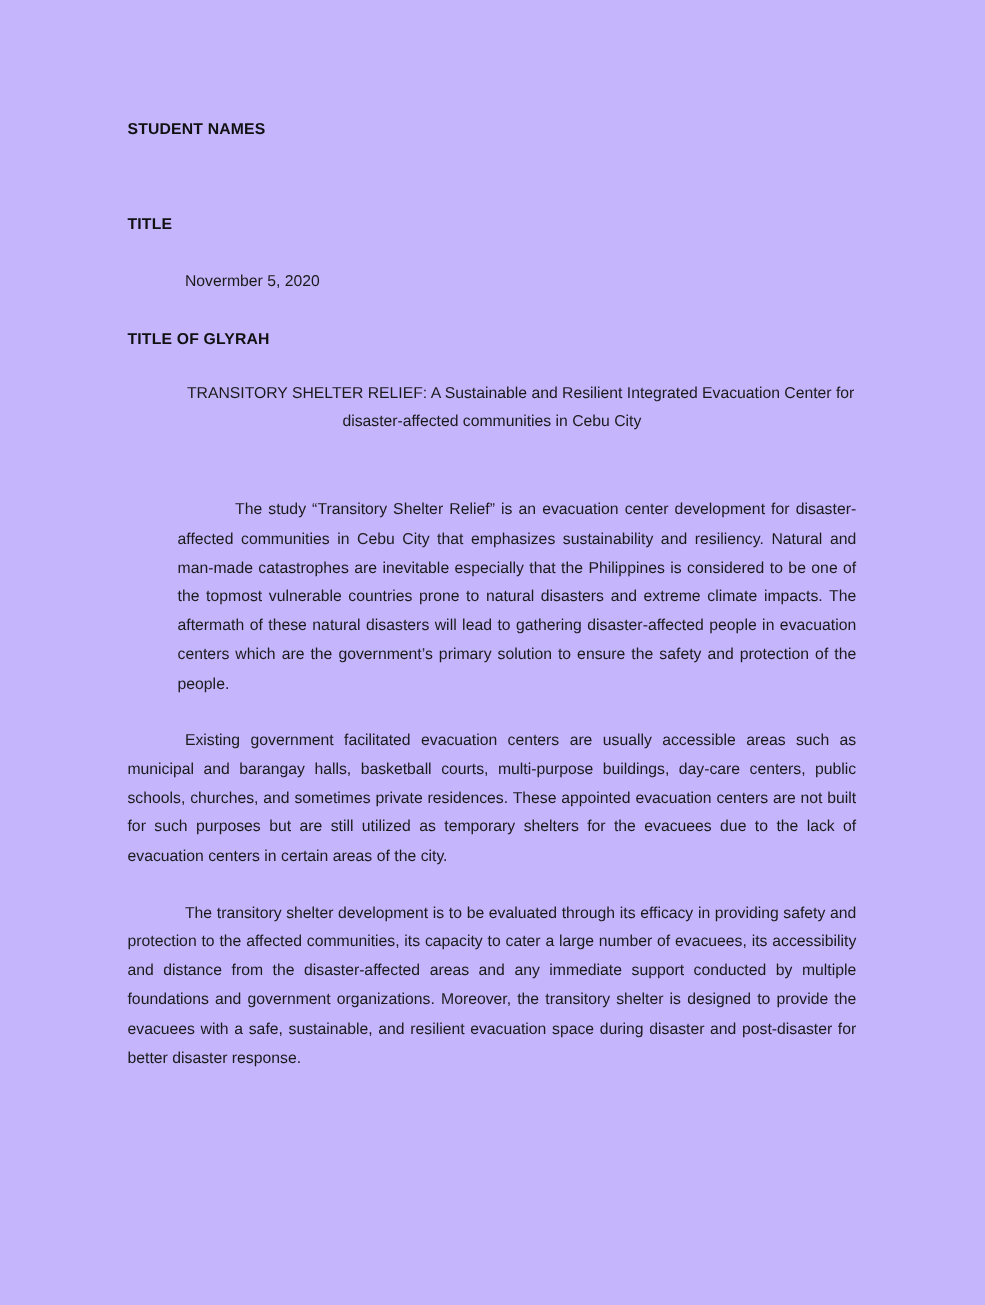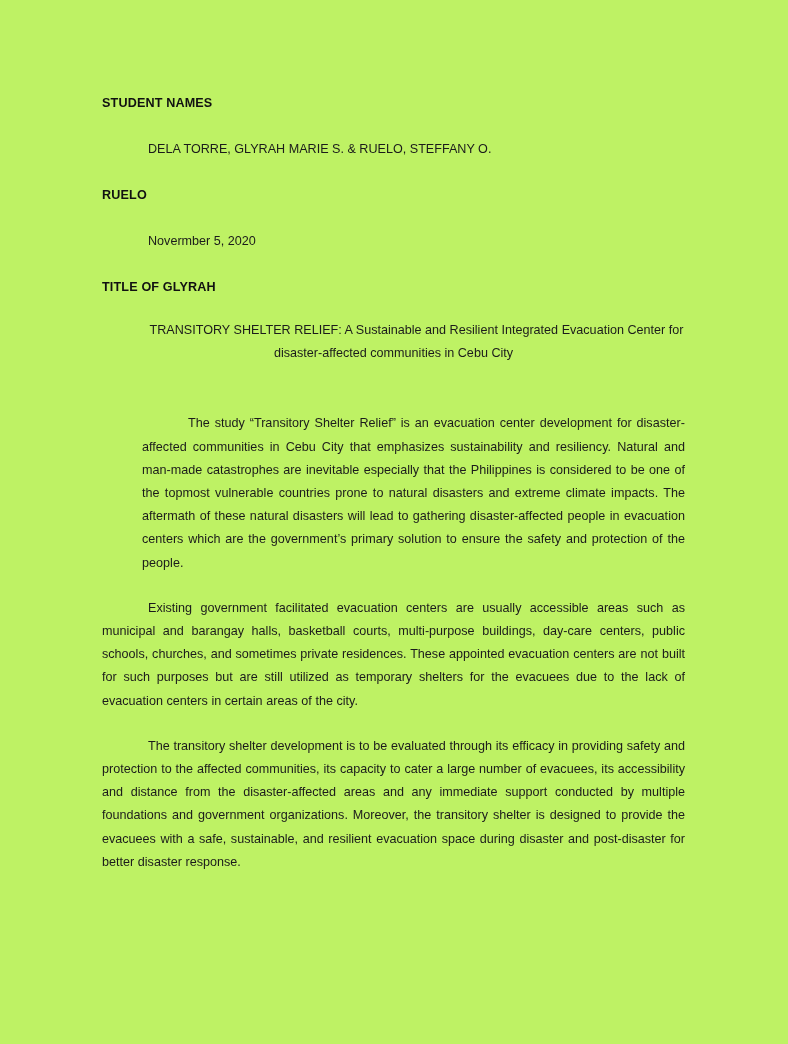--- a/index.html
+++ b/index.html
@@ -14,21 +14,21 @@
     font-family: "Liberation Sans", sans-serif;
     color: #1a1a1a;
     -webkit-font-smoothing: antialiased;
     overflow: hidden;
   }
 
   .page {
     position: relative;
     width: 788px;
     height: 1044px;
-    background: #bef264;
+    background: #c4b5fd;
     box-sizing: border-box;
   }
 
   .content {
     position: absolute;
     left: 102px;
     top: 95px;
     width: 583px;
   }
 
@@ -104,25 +104,24 @@
 </head>
 <body>
 
 <div class="page">
   <div class="content">
 
     <h2 class="section-heading">STUDENT NAMES</h2>
 
     <div class="gap-after-heading"></div>
 
-    <p class="field-value">DELA TORRE, GLYRAH MARIE S. &amp; RUELO, STEFFANY O.</p>
 
     <div class="gap-after-value"></div>
 
-    <h2 class="section-heading">RUELO</h2>
+    <h2 class="section-heading">TITLE</h2>
 
     <div class="gap-after-heading"></div>
 
     <p class="field-value">Novermber 5, 2020</p>
 
     <div class="gap-after-value"></div>
 
     <h2 class="section-heading">TITLE OF GLYRAH</h2>
 
     <div class="title-gap-top"></div>

